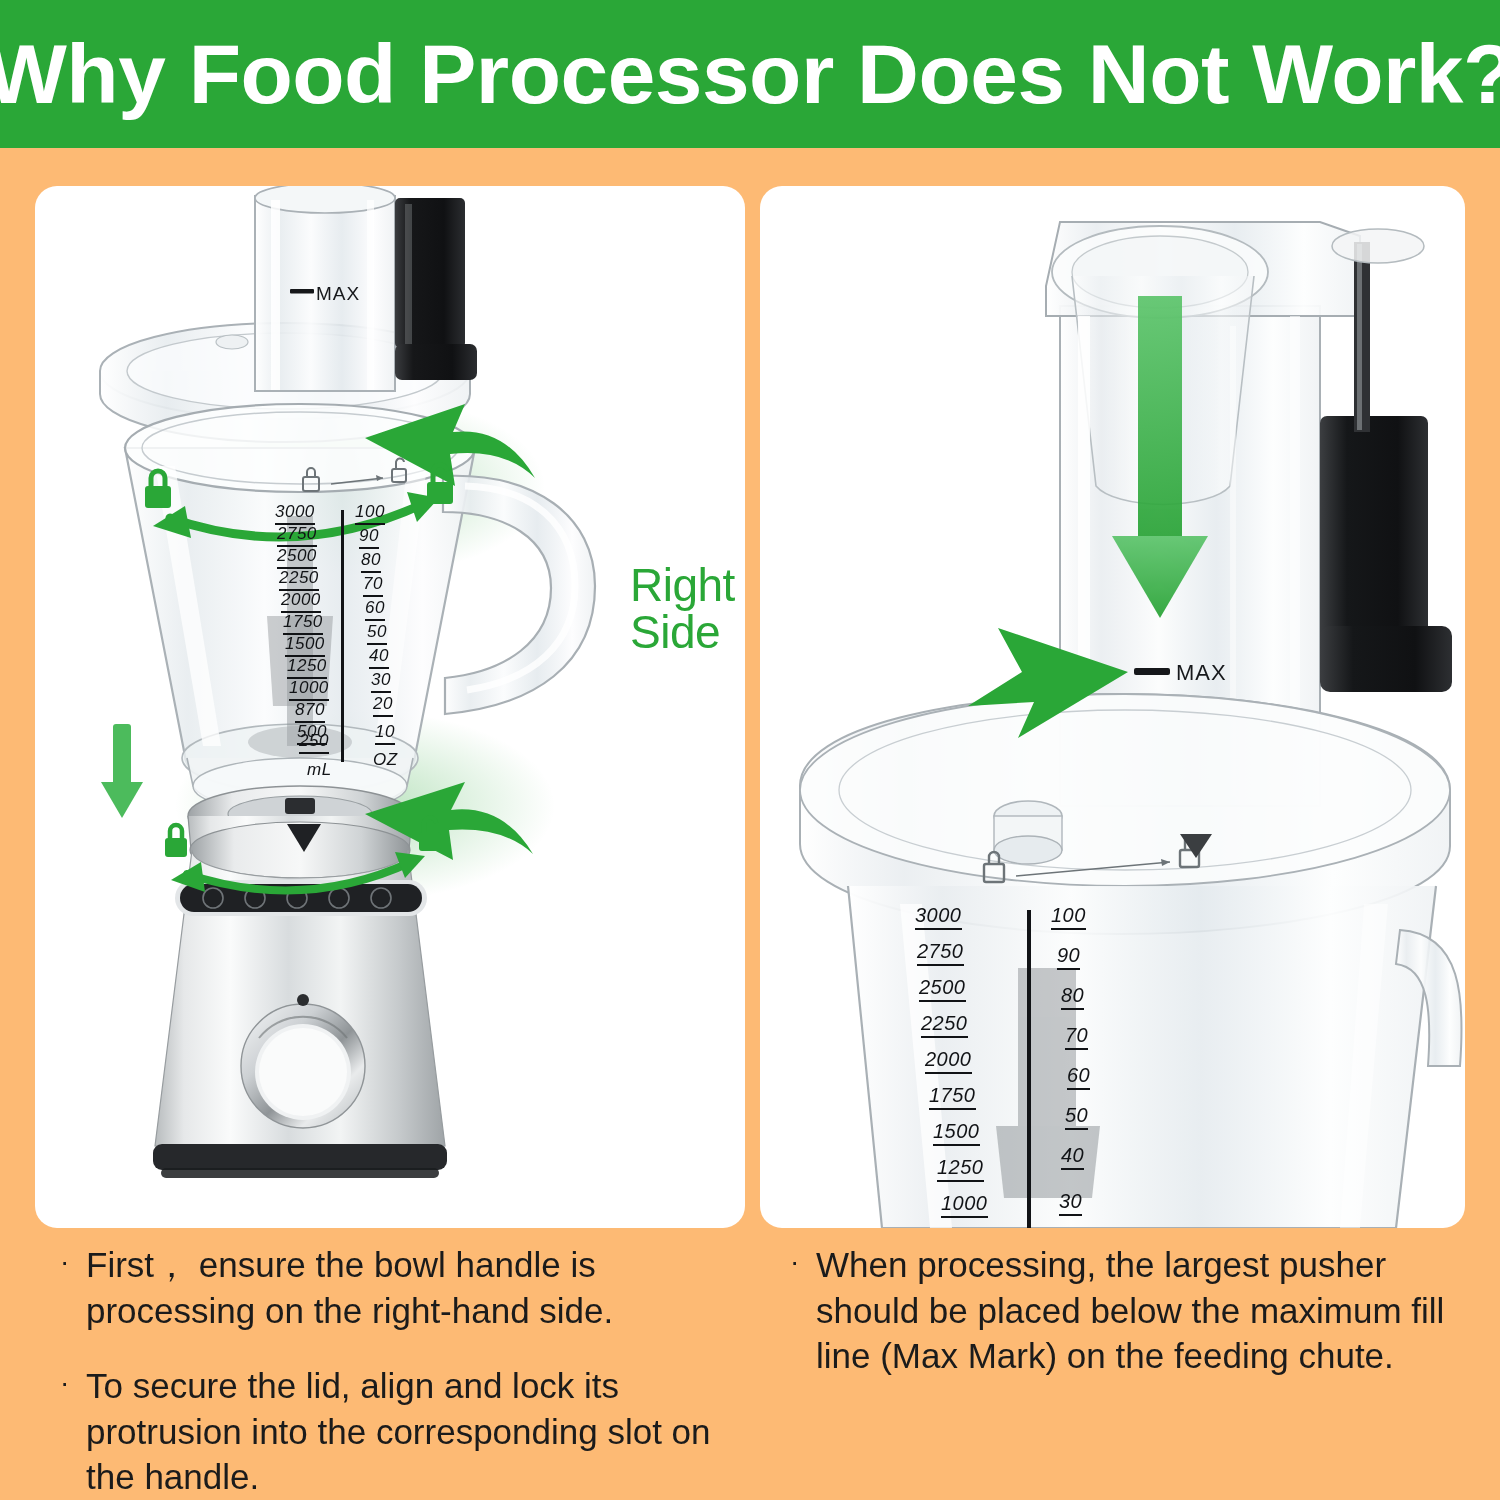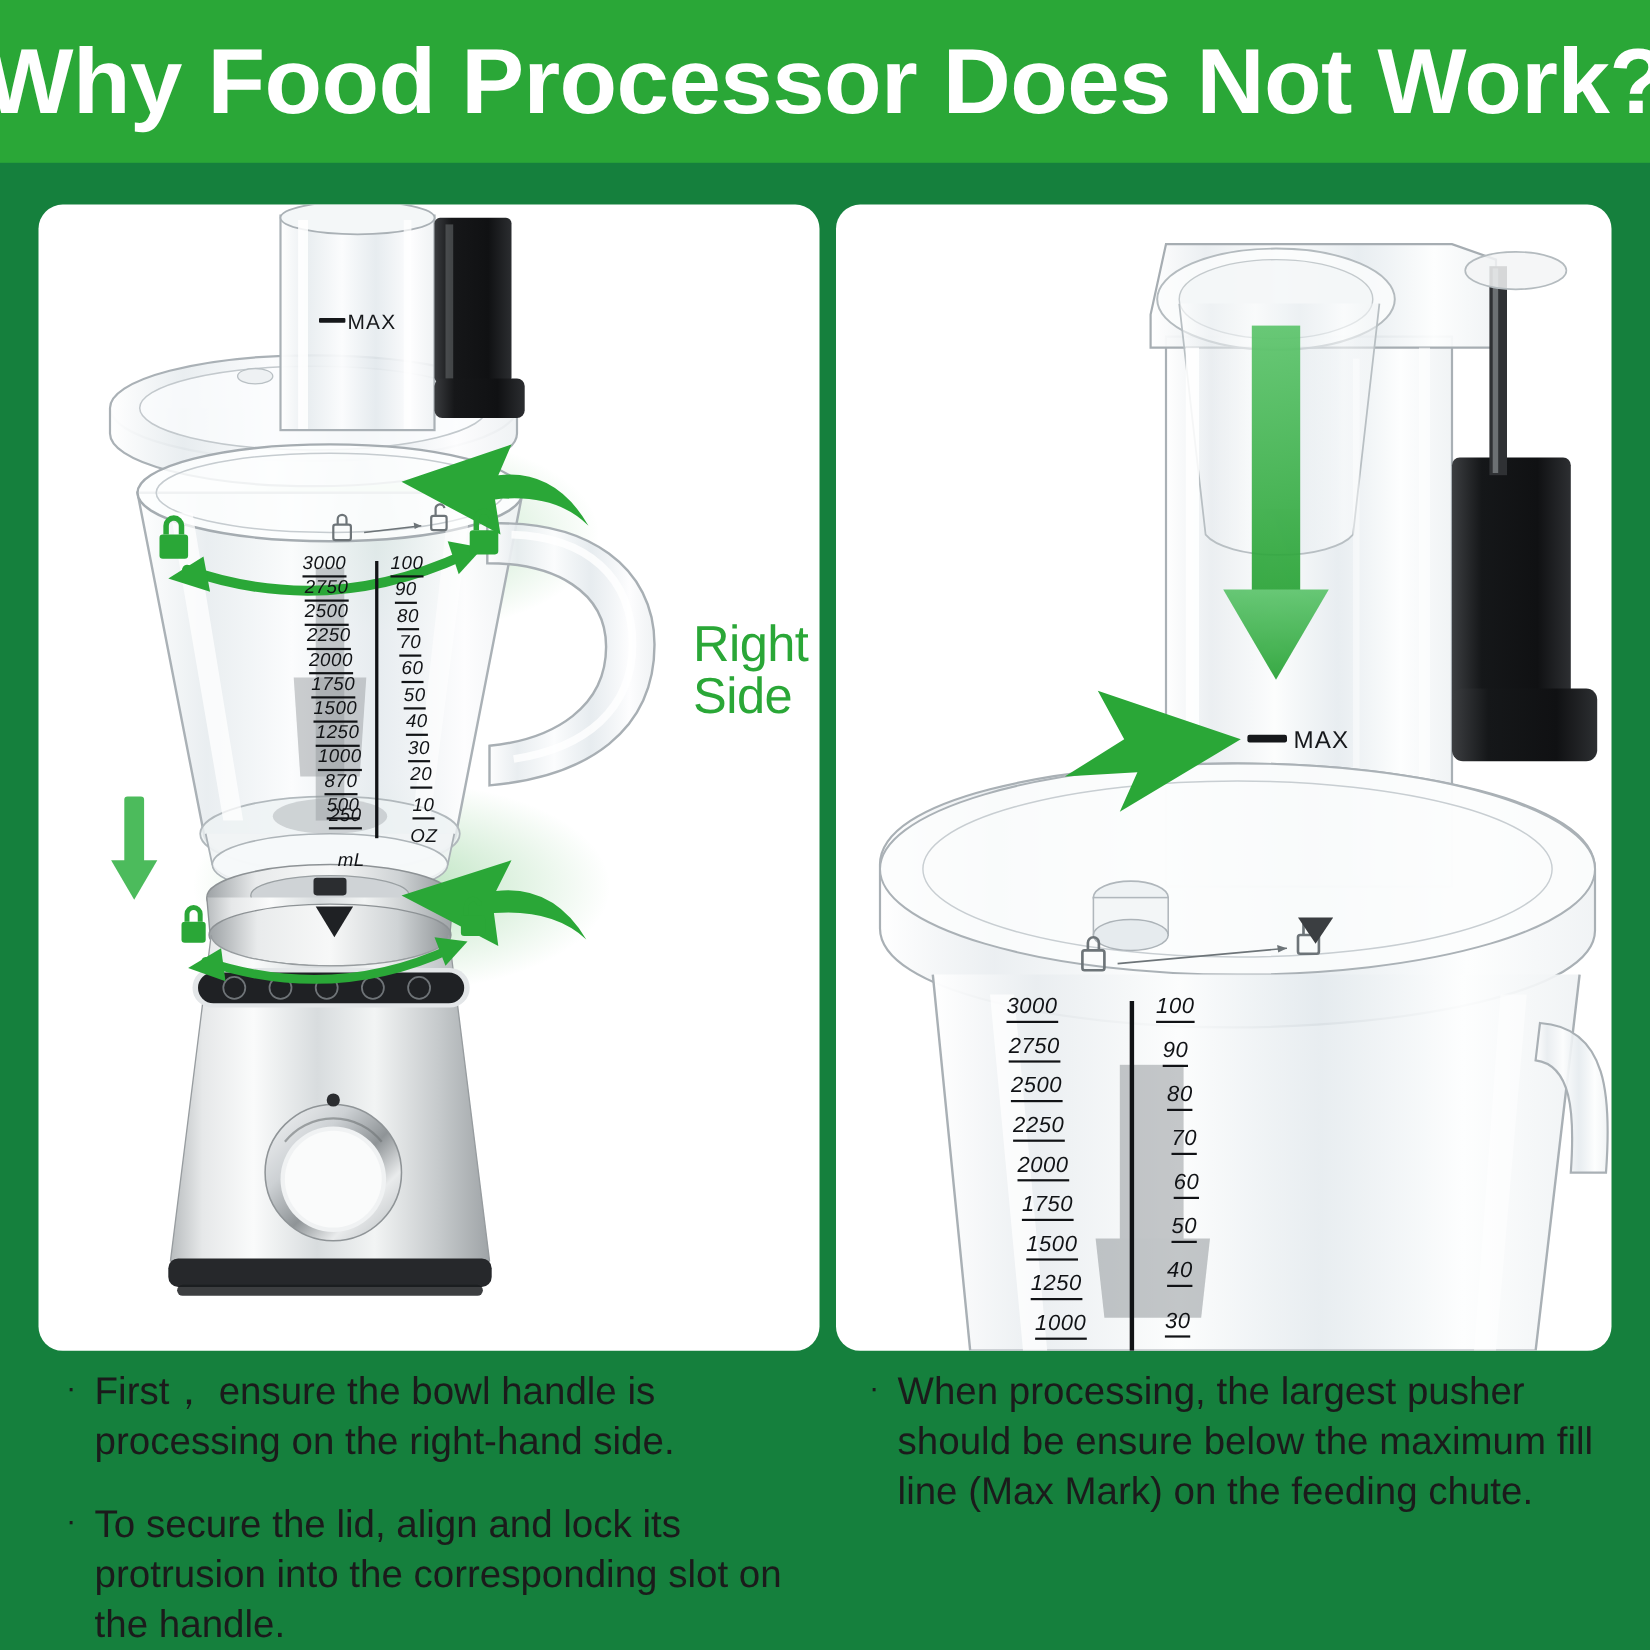--- a/index.html
+++ b/index.html
@@ -2,21 +2,21 @@
 <html><head>
 <meta charset="utf-8">
 <style>
   * { box-sizing: border-box; margin: 0; padding: 0; }
   html, body {
     width: 1500px; height: 1500px;
     background: #f0f5e0;
     font-family: "Liberation Sans", sans-serif;
     overflow: hidden;
   }
-  .page { position: relative; width: 1500px; height: 1500px; background: #15803d; }
+  .page { position: relative; width: 1500px; height: 1500px; background: #fdba74; }
 
   
   .header {
     position: absolute; left: 0; top: 0; width: 1500px; height: 148px;
     background: #2aa737;
     display: flex; align-items: center; justify-content: center;
   }
   .header-title {
     color: #ffffff;
     font-family: "Liberation Sans Narrow", "Liberation Sans", sans-serif;
@@ -277,21 +277,21 @@
         <div class="tick tick-sm" style="left:4px;  top:44px;">2500</div>
         <div class="tick tick-sm" style="left:6px;  top:66px;">2250</div>
         <div class="tick tick-sm" style="left:8px;  top:88px;">2000</div>
         <div class="tick tick-sm" style="left:10px; top:110px;">1750</div>
         <div class="tick tick-sm" style="left:12px; top:132px;">1500</div>
         <div class="tick tick-sm" style="left:14px; top:154px;">1250</div>
         <div class="tick tick-sm" style="left:16px; top:176px;">1000</div>
         <div class="tick tick-sm" style="left:22px; top:198px;">870</div>
         <div class="tick tick-sm" style="left:24px; top:220px;">500</div>
         <div class="tick tick-sm" style="left:26px; top:229px;">250</div>
-        <div class="tick tick-sm" style="left:34px; top:270px; border:none;">mL</div>
+        <div class="tick tick-sm" style="left:34px; top:258px; border:none;">mL</div>
 
         <div class="tick tick-sm" style="left:82px;  top:0px;">100</div>
         <div class="tick tick-sm" style="left:86px;  top:24px;">90</div>
         <div class="tick tick-sm" style="left:88px;  top:48px;">80</div>
         <div class="tick tick-sm" style="left:90px;  top:72px;">70</div>
         <div class="tick tick-sm" style="left:92px;  top:96px;">60</div>
         <div class="tick tick-sm" style="left:94px;  top:120px;">50</div>
         <div class="tick tick-sm" style="left:96px;  top:144px;">40</div>
         <div class="tick tick-sm" style="left:98px;  top:168px;">30</div>
         <div class="tick tick-sm" style="left:100px; top:192px;">20</div>
@@ -438,18 +438,18 @@
       </div>
       <div class="bullet">
         <span class="bullet-dot">·</span>
         <span class="bullet-text">To secure the lid, align and lock its protrusion into the corresponding slot on the handle.</span>
       </div>
     </div>
 
     <div class="caption-col caption-right">
       <div class="bullet">
         <span class="bullet-dot">·</span>
-        <span class="bullet-text">When processing, the largest pusher should be ensure below the maximum fill line (Max Mark) on the feeding chute.</span>
+        <span class="bullet-text">When processing, the largest pusher should be placed below the maximum fill line (Max Mark) on the feeding chute.</span>
       </div>
     </div>
   </div>
 
 </div>
 
 </body></html>

